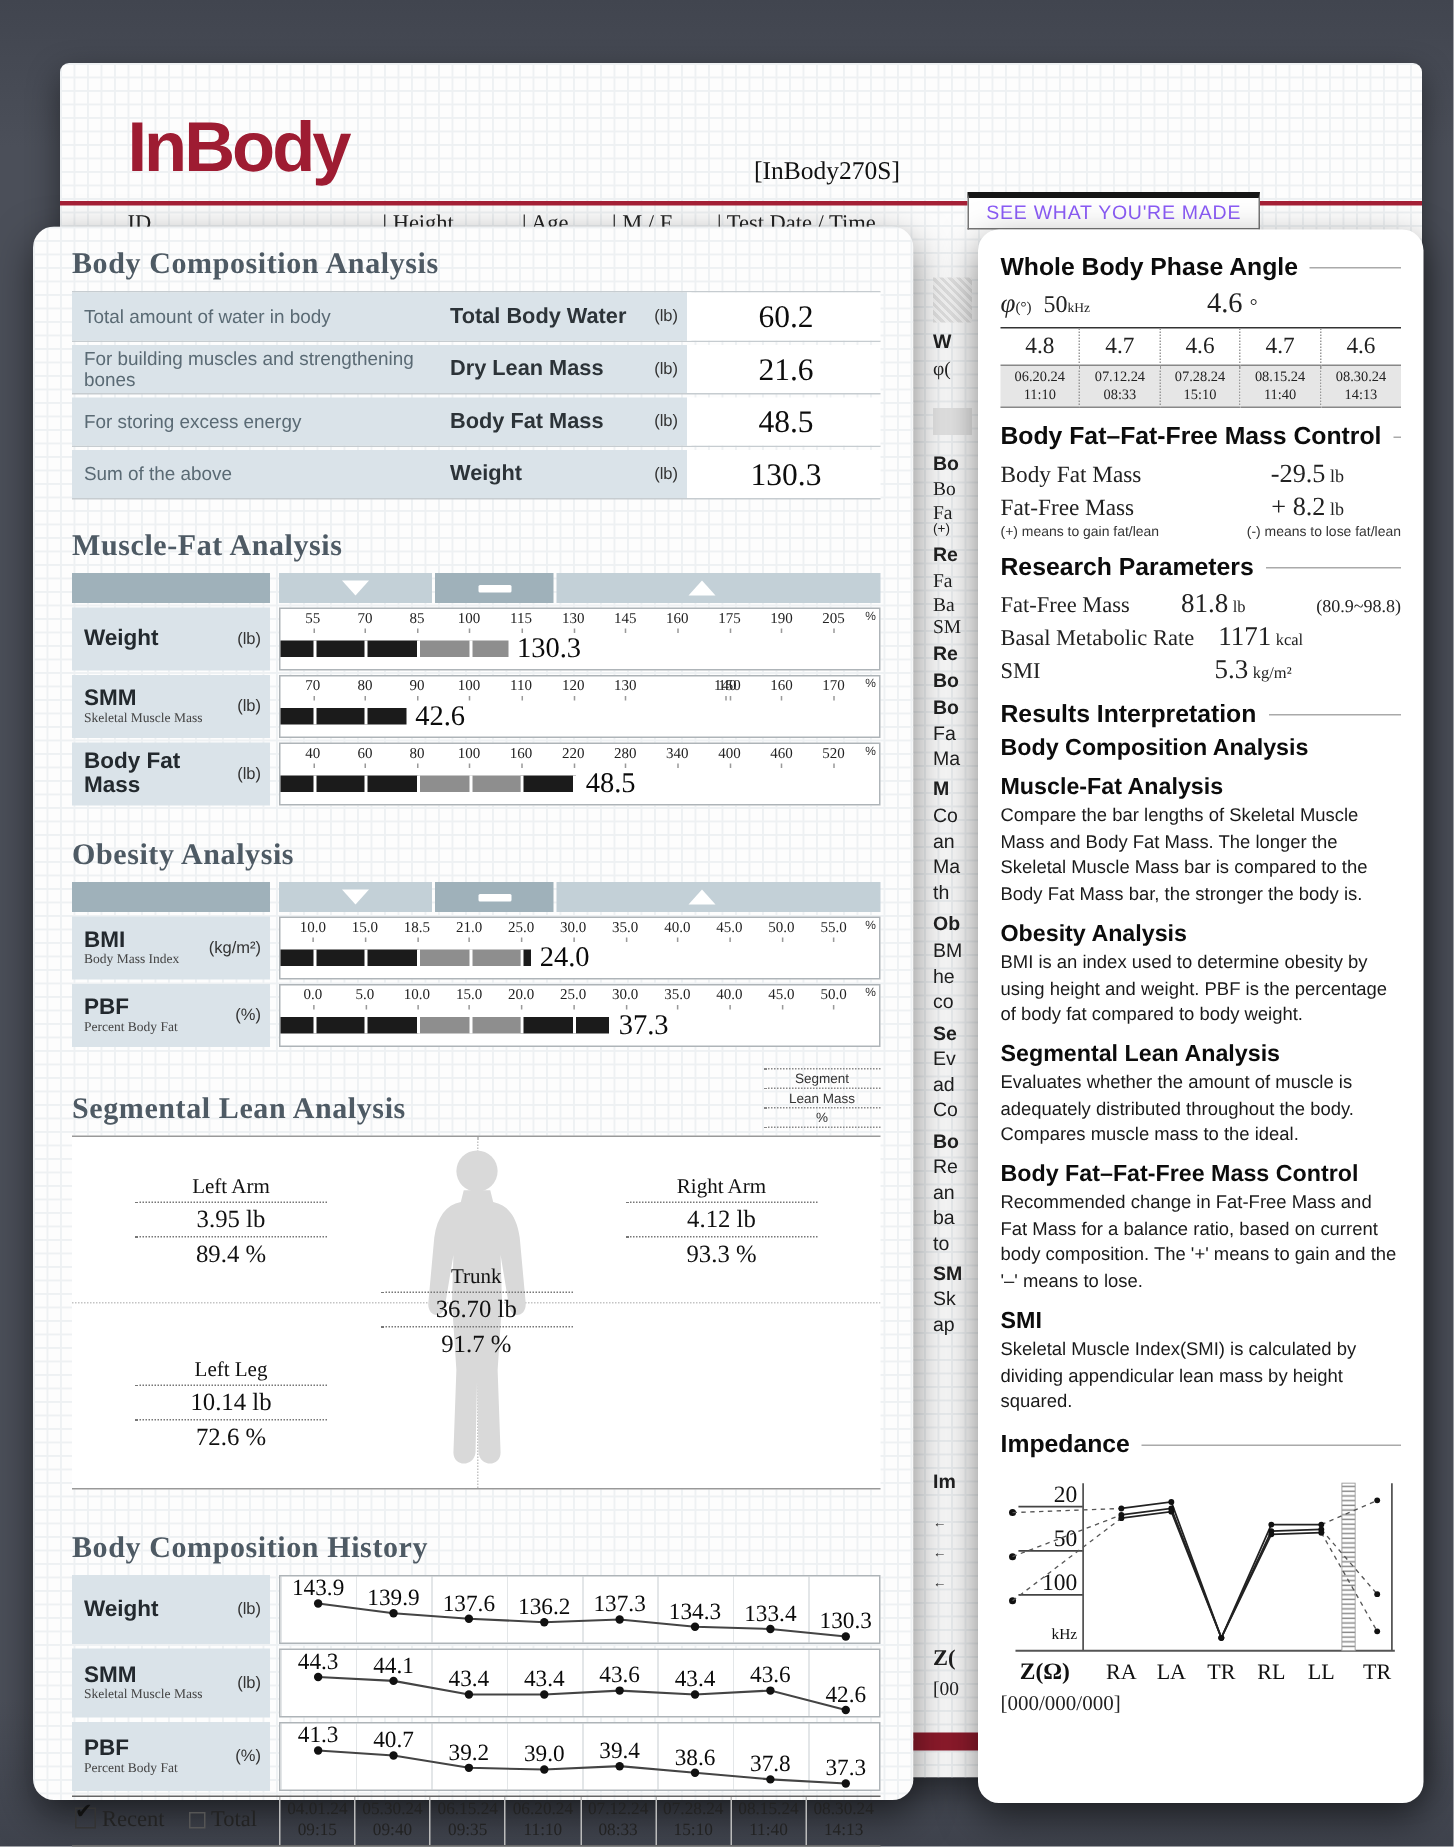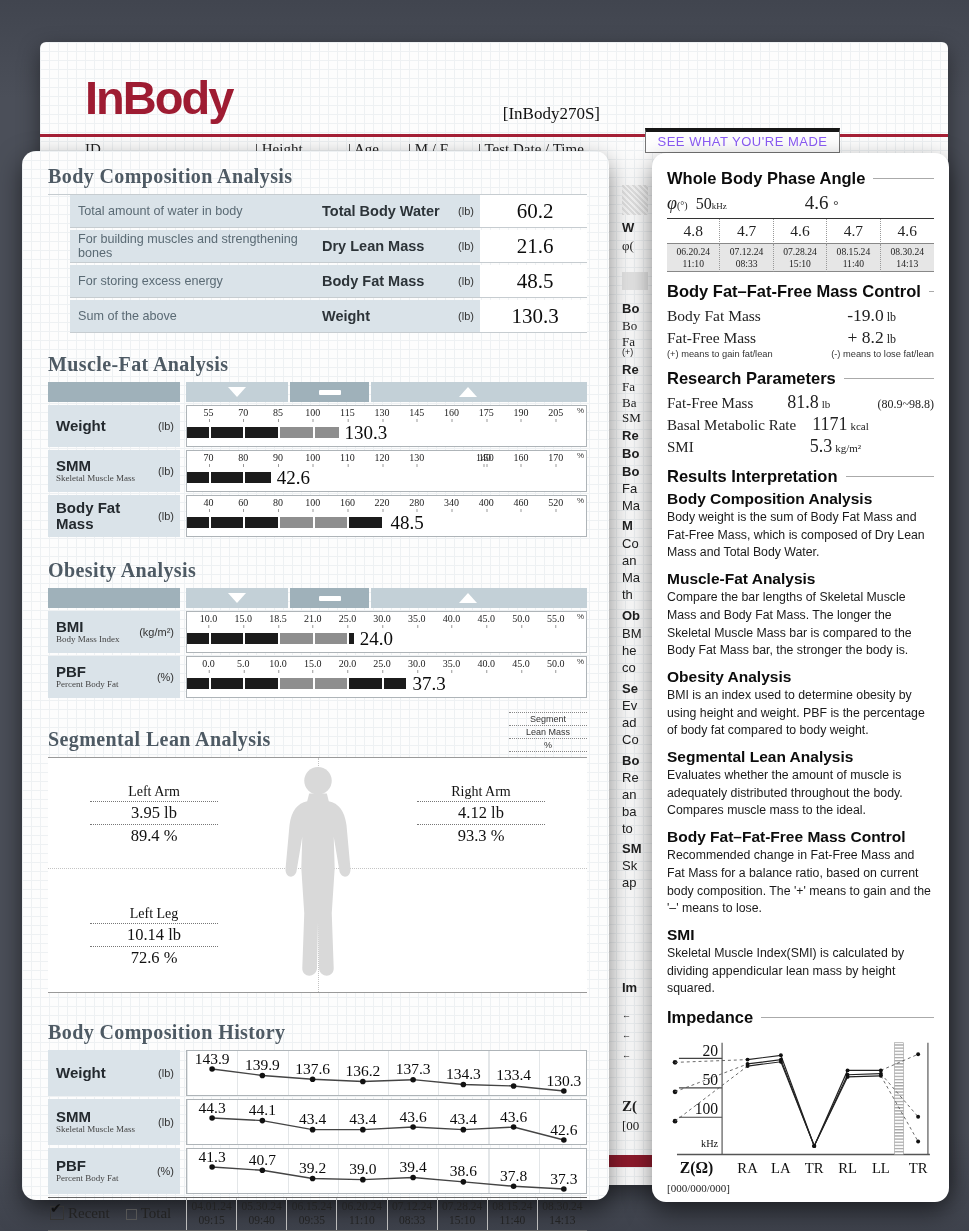--- a/index.html
+++ b/index.html
@@ -36,21 +36,21 @@
     border:1px solid #777;border-top:4px solid #161616;text-align:center;
     font-size:13px;letter-spacing:.5px;color:#8b5cf6;line-height:19px;}
   .red-band{position:absolute;left:0;top:1113px;width:100%;height:12px;background:#8e1b2c;}
   #strip-frags{position:absolute;left:582px;top:0;width:58px;height:1110px;z-index:1;}
   #strip-frags div{position:absolute;left:0;white-space:nowrap;}
   
   .sec-title{font-family:"Liberation Serif",serif;font-weight:700;font-size:20px;
     color:#4e5a64;letter-spacing:.4px;margin:0 0 6px 0;}
   
   .bca-table{border-top:1px solid #c6ccd0;}
-  .bca-row{display:flex;align-items:stretch;border-bottom:1px solid #c6ccd0;margin-bottom:2px;height:32px;margin-left:22px;}
+  .bca-row{display:flex;align-items:stretch;border-bottom:1px solid #c6ccd0;margin-bottom:2px;height:32px;}
   .bca-desc{width:252px;background:#dae3e9;color:#5a6a74;font-size:12.6px;display:flex;align-items:center;padding-left:8px;box-sizing:border-box;}
   .bca-mid{width:158px;background:#dae3e9;display:flex;align-items:center;justify-content:space-between;padding:0 6px 0 0;box-sizing:border-box;}
   .bca-label{font-weight:700;font-size:14.5px;color:#2c3338;}
   .bca-unit{font-size:11px;color:#333;}
   .bca-val{flex:1;background:#fff;display:flex;align-items:center;justify-content:center;
     font-family:"Liberation Serif",serif;font-size:21px;color:#0d0d0d;border-left:3px solid #fff;}
   
   .band{display:grid;grid-template-columns:132px 6px 1fr;height:20px;margin-bottom:3px;}
   .band .bcell{background:#9fb1ba;}
   .band .zones{display:flex;}
@@ -116,21 +116,21 @@
   .fc-row{display:flex;align-items:baseline;font-family:"Liberation Serif",serif;margin:1px 0;}
   .fc-label{font-size:15.5px;}
   .fc-val{margin-left:auto;margin-right:38px;font-size:17.5px;}
   .fc-unit{font-size:12px;margin-left:3px;}
   .fc-note{display:flex;justify-content:space-between;font-size:9.3px;color:#333;margin-top:1px;}
   .rp-row{display:flex;align-items:baseline;font-family:"Liberation Serif",serif;margin:1px 0;}
   .rp-label{font-size:15px;}
   .rp-val{font-size:18px;margin-left:auto;}
   .rp-unit{font-size:11px;margin-left:3px;}
   .rp-extra{font-size:12px;margin-left:10px;}
-  #imp-footer{font-family:"Liberation Serif",serif;font-size:11px;margin-top:-2px;}
+  #imp-footer{font-family:"Liberation Serif",serif;font-size:14px;margin-top:-2px;}
 </style>
 </head>
 <body>
 
 <div id="back-page" class="gridbg">
   <div class="logo">InBody</div>
   <div class="model">[InBody270S]</div>
   <div class="red-rule"></div>
   <div class="id-row">
     <span style="left:45px">ID</span>
@@ -461,20 +461,25 @@
       <div class="seg-group" style="left:42px;top:26px">
         <div class="sg-name">Left Arm</div>
         <div class="sg-mass">3.95 lb</div>
         <div class="sg-pct">89.4 %</div>
       </div>
       <div class="seg-group" style="right:42px;top:26px">
         <div class="sg-name">Right Arm</div>
         <div class="sg-mass">4.12 lb</div>
         <div class="sg-pct">93.3 %</div>
       </div>
+      <div class="seg-group" style="left:50%;transform:translateX(-50%);top:86px">
+        <div class="sg-name">Trunk</div>
+        <div class="sg-mass">36.70 lb</div>
+        <div class="sg-pct">91.7 %</div>
+      </div>
       <div class="seg-group" style="left:42px;top:148px">
         <div class="sg-name">Left Leg</div>
         <div class="sg-mass">10.14 lb</div>
         <div class="sg-pct">72.6 %</div>
       </div>
     </div>
   </div>
 
   <div class="sec-title" style="margin-top:28px">Body Composition History</div>
   <div id="history-rows">
@@ -609,21 +614,21 @@
         <div>08.30.24<br>14:13</div>
       </div>
   </div>
 
   <div class="rc-head">
     <span>Body Fat–Fat-Free Mass Control</span>
       <span class="rule"></span>
   </div>
   <div class="fc-row">
     <span class="fc-label">Body Fat Mass</span>
-    <span class="fc-val"><span>-19.0</span><span class="fc-unit">lb</span></span>
+    <span class="fc-val"><span>-29.5</span><span class="fc-unit">lb</span></span>
   </div>
   <div class="fc-row">
     <span class="fc-label">Fat-Free Mass</span>
     <span class="fc-val"><span>+ 8.2</span><span class="fc-unit">lb</span></span>
   </div>
   <div class="fc-note">
     <span>(+) means to gain fat/lean</span>
       <span>(-) means to lose fat/lean</span>
   </div>
 
@@ -645,21 +650,20 @@
     <span class="rp-label">SMI</span>
     <span class="rp-val" style="margin-left:116px;margin-right:auto"><span>5.3</span><span class="rp-unit">kg/m²</span></span>
   </div>
 
   <div class="rc-head">
     <span>Results Interpretation</span>
       <span class="rule"></span>
   </div>
   <div>
     <div class="rc-sub" style="margin-top:2px">Body Composition Analysis</div>
-    <div class="rc-body">Body weight is the sum of Body Fat Mass and Fat-Free Mass, which is composed of Dry Lean Mass and Total Body Water.</div>
     <div class="rc-sub">Muscle-Fat Analysis</div>
     <div class="rc-body">Compare the bar lengths of Skeletal Muscle Mass and Body Fat Mass. The longer the Skeletal Muscle Mass bar is compared to the Body Fat Mass bar, the stronger the body is.</div>
     <div class="rc-sub">Obesity Analysis</div>
     <div class="rc-body">BMI is an index used to determine obesity by using height and weight. PBF is the percentage of body fat compared to body weight.</div>
     <div class="rc-sub">Segmental Lean Analysis</div>
     <div class="rc-body">Evaluates whether the amount of muscle is adequately distributed throughout the body. Compares muscle mass to the ideal.</div>
     <div class="rc-sub">Body Fat–Fat-Free Mass Control</div>
     <div class="rc-body">Recommended change in Fat-Free Mass and Fat Mass for a balance ratio, based on current body composition. The '+' means to gain and the '–' means to lose.</div>
     <div class="rc-sub">SMI</div>
     <div class="rc-body">Skeletal Muscle Index(SMI) is calculated by dividing appendicular lean mass by height squared.</div>

